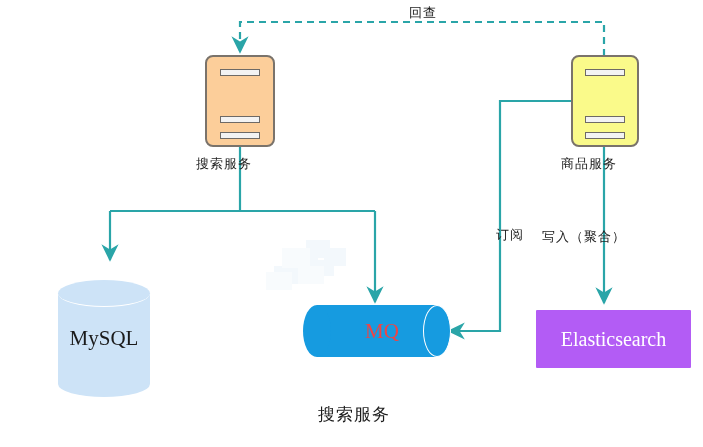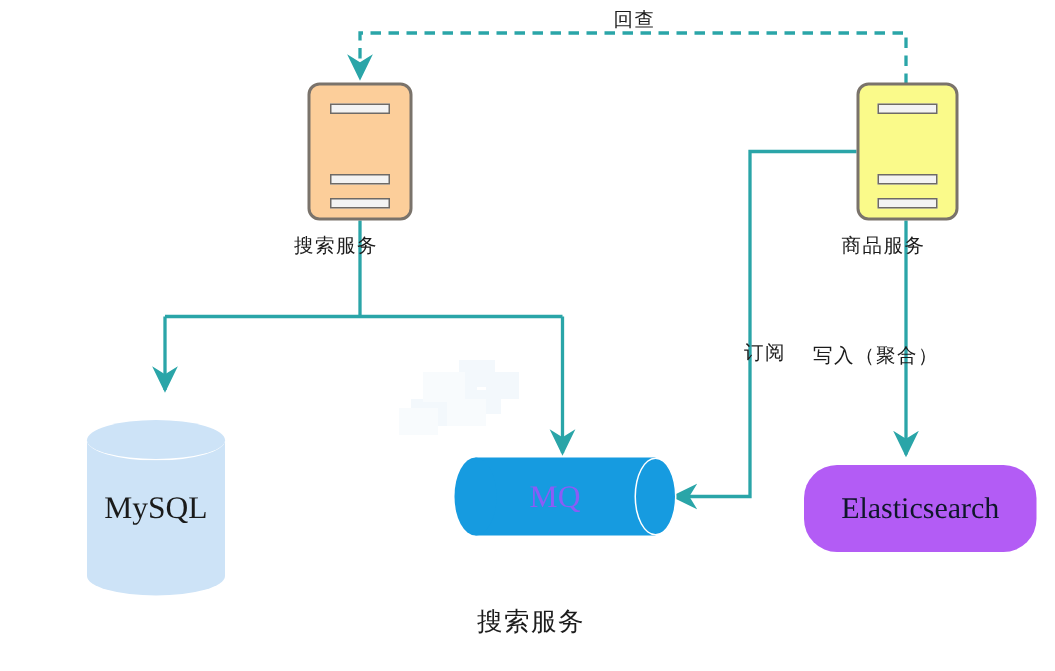--- a/index.html
+++ b/index.html
@@ -115,38 +115,38 @@
     position: absolute;
     right: 0; top: 0;
     width: 28px; height: 100%;
     border-radius: 50%;
     background: #169BE0;
     border: 1.5px solid #ffffff;
     box-sizing: border-box;
   }
   .cyl-h .txt {
     position: absolute;
-    left: 4px; top: 0;
+    left: 16px; top: 0;
     width: calc(100% - 22px); height: 100%;
     display: flex; align-items: center; justify-content: center;
     font-family: "Liberation Serif", serif;
     font-size: 21px;
-    color: #8b5cf6;
+    color: #ef4444;
   }
   
   .es-box {
     position: absolute;
     background: #B35CF5;
-    border-radius: 22px;
+    border-radius: 1px;
     display: flex;
     align-items: center;
     justify-content: center;
     font-family: "Liberation Serif", serif;
     font-size: 20px;
-    color: #0f172a;
+    color: #ffffff;
   }
   .watermark {
     position: absolute;
     opacity: 0.5;
   }
 </style>
 </head>
 <body>
 
 <svg id="canvas" viewBox="0 0 703 447" xmlns="http://www.w3.org/2000/svg">

